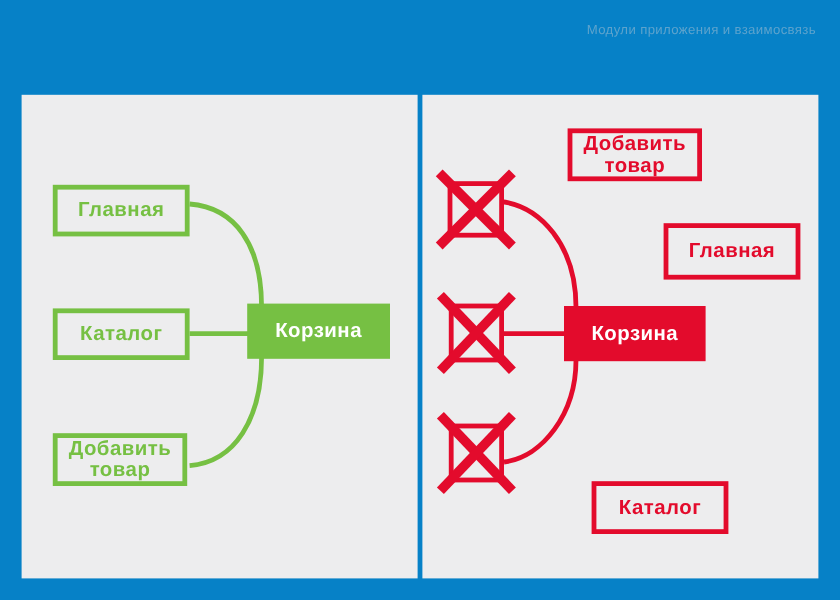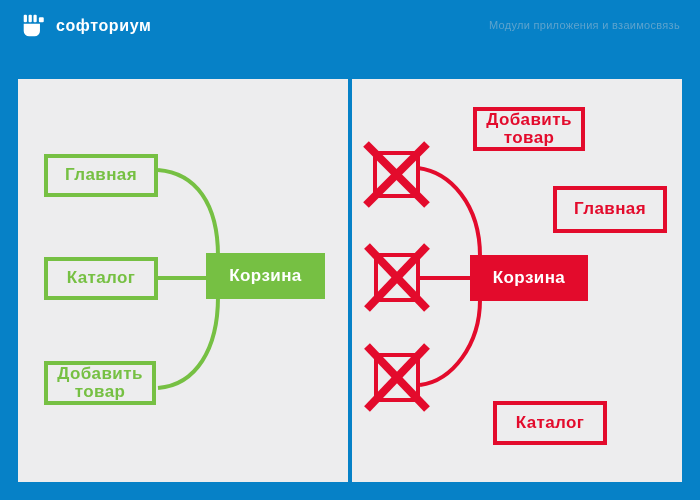--- a/index.html
+++ b/index.html
@@ -41,32 +41,20 @@
   .node.hub-green { background:var(--green,#76c043); color:#fff; }
   .node.hub-red   { background:var(--red,#e30b2c);   color:#fff; }
   .stroke-green { stroke: var(--green,#76c043); fill:none; }
   .stroke-red   { stroke: var(--red,#e30b2c);   fill:none; }
 </style>
 </head>
 <body>
 
 <div class="canvas">
 
-  <div class="logo">
-    <svg width="26" height="26" viewBox="0 0 24 24">
-      <g fill="#ffffff">
-        <rect x="2.5" y="1.5" width="3" height="7" rx="1"></rect>
-        <rect x="7" y="1.5" width="3" height="7" rx="1"></rect>
-        <rect x="11.5" y="1.5" width="3" height="7" rx="1"></rect>
-        <rect x="16.5" y="4" width="4.5" height="4.5" rx="1"></rect>
-        <path d="M2.5 10 h15 v6.5 a5 5 0 0 1 -5 5 h-5 a5 5 0 0 1 -5 -5 z"></path>
-      </g>
-    </svg>
-    <span class="logo-text">софториум</span>
-  </div>
   <div class="header-title">Модули приложения и взаимосвязь</div>
 
   <div class="panel left">
     <svg width="330" height="403">
       <path class="stroke-green" stroke-width="4" d="M140,91 C178,94 200,125 200,177"></path>
       <path class="stroke-green" stroke-width="4" d="M140,199 L192,199"></path>
       <path class="stroke-green" stroke-width="4" d="M140,309 C178,306 200,270 200,218"></path>
     </svg>
     <div class="node outline-green" style="left:26px; top:75px; width:114px; height:43px;">Главная</div>
     <div class="node outline-green" style="left:26px; top:178px; width:114px; height:43px;">Каталог</div>

